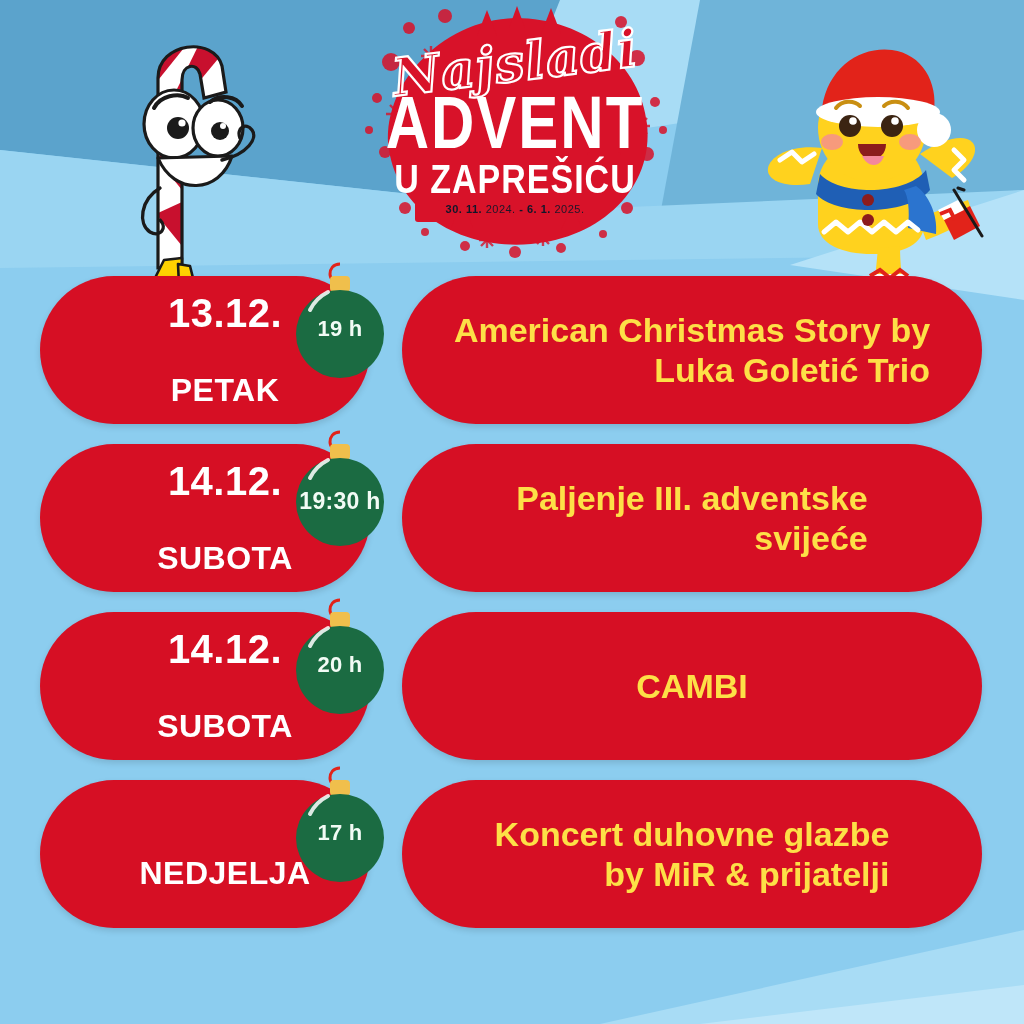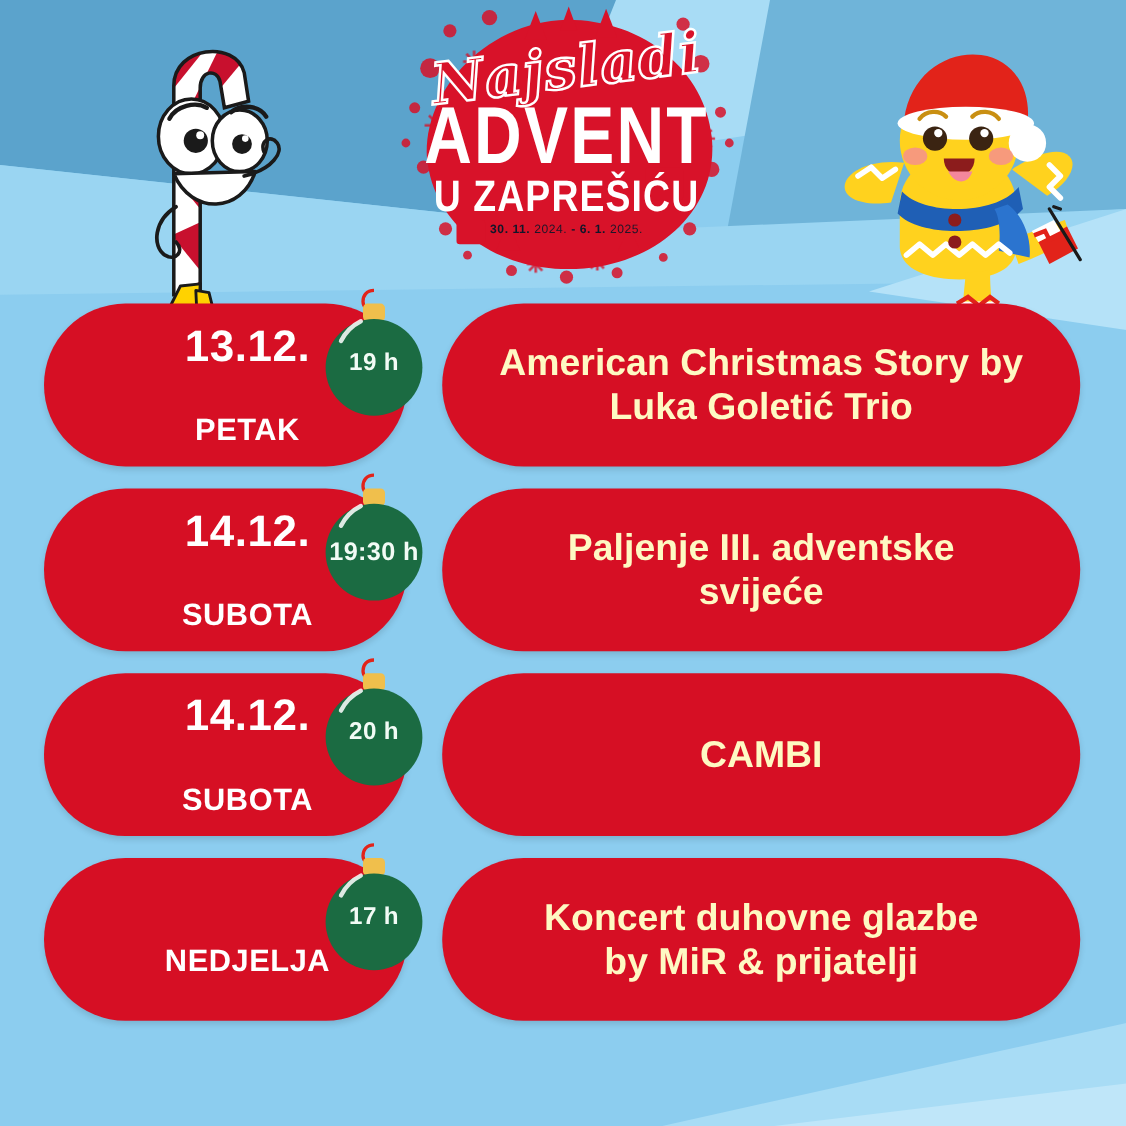--- a/index.html
+++ b/index.html
@@ -62,30 +62,30 @@
     position:absolute;left:40px;width:330px;height:148px;
     background:#d60f24;border-radius:74px;
     display:flex;align-items:center;justify-content:center;
     box-shadow:0 3px 6px rgba(0,0,0,.13);
   }
   .date-inner{
     text-align:center;color:#fff;font-weight:700;
     line-height:1.06;letter-spacing:.5px;padding-left:40px;
   }
   .date-day{font-size:40px;display:block;}
-  .date-name{font-size:28px;display:block;margin-top:40px;}
+  .date-name{font-size:32px;display:block;margin-top:40px;}
   .event-pill{
     position:absolute;left:402px;width:580px;height:148px;
     background:#d60f24;border-radius:74px;
     display:flex;align-items:center;justify-content:center;
     box-shadow:0 3px 6px rgba(0,0,0,.13);
   }
   .event-text{
-    color:#fef9c3;font-weight:700;font-size:34px;line-height:1.18;
-    text-align:center;padding:0 34px;
+    color:#fde047;font-weight:700;font-size:34px;line-height:1.18;
+    text-align:right;padding:0 34px;
   }
   .bauble{
     position:absolute;left:288px;width:104px;height:124px;z-index:9;
     top:-18px;
   }
   .bauble svg{display:block;}
   .bauble .time{
     position:absolute;left:0;top:58px;width:104px;text-align:center;
     color:#f2fbf5;font-weight:700;font-size:22px;letter-spacing:.3px;
     pointer-events:none;

